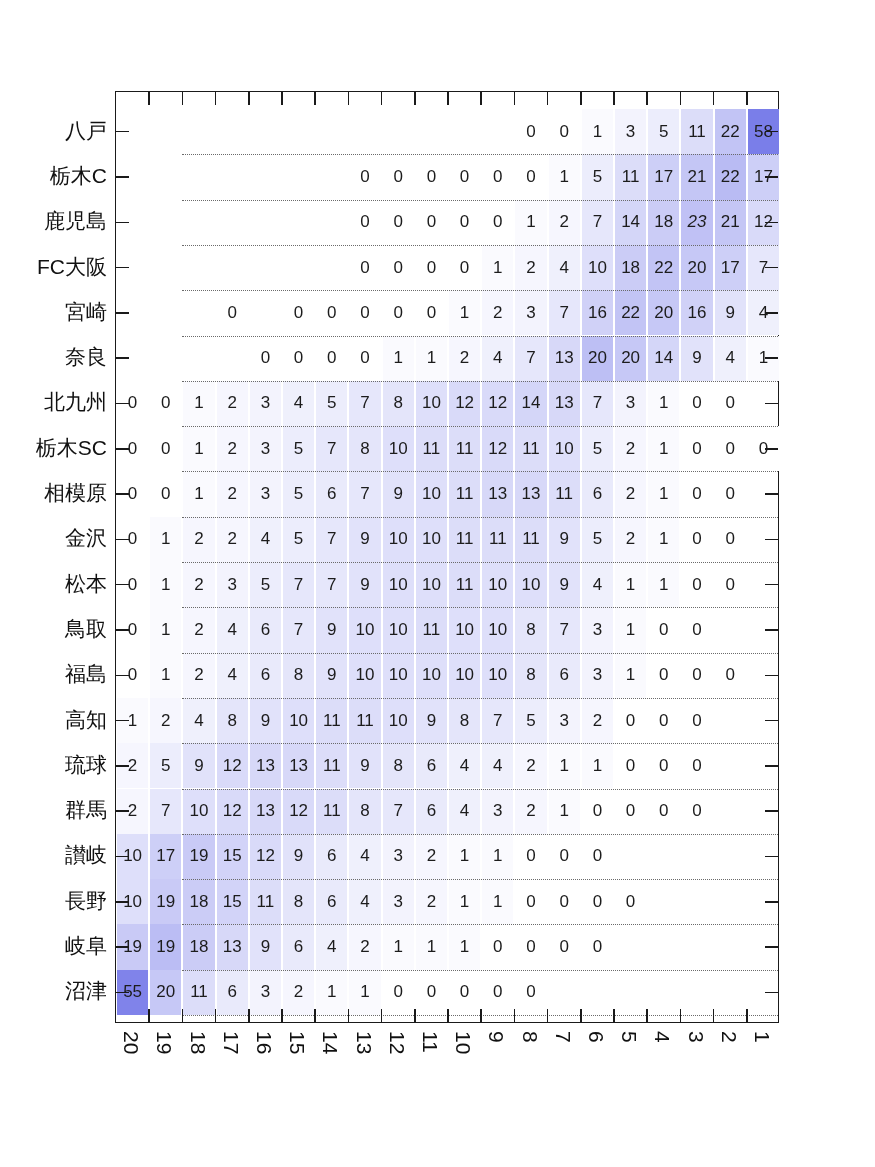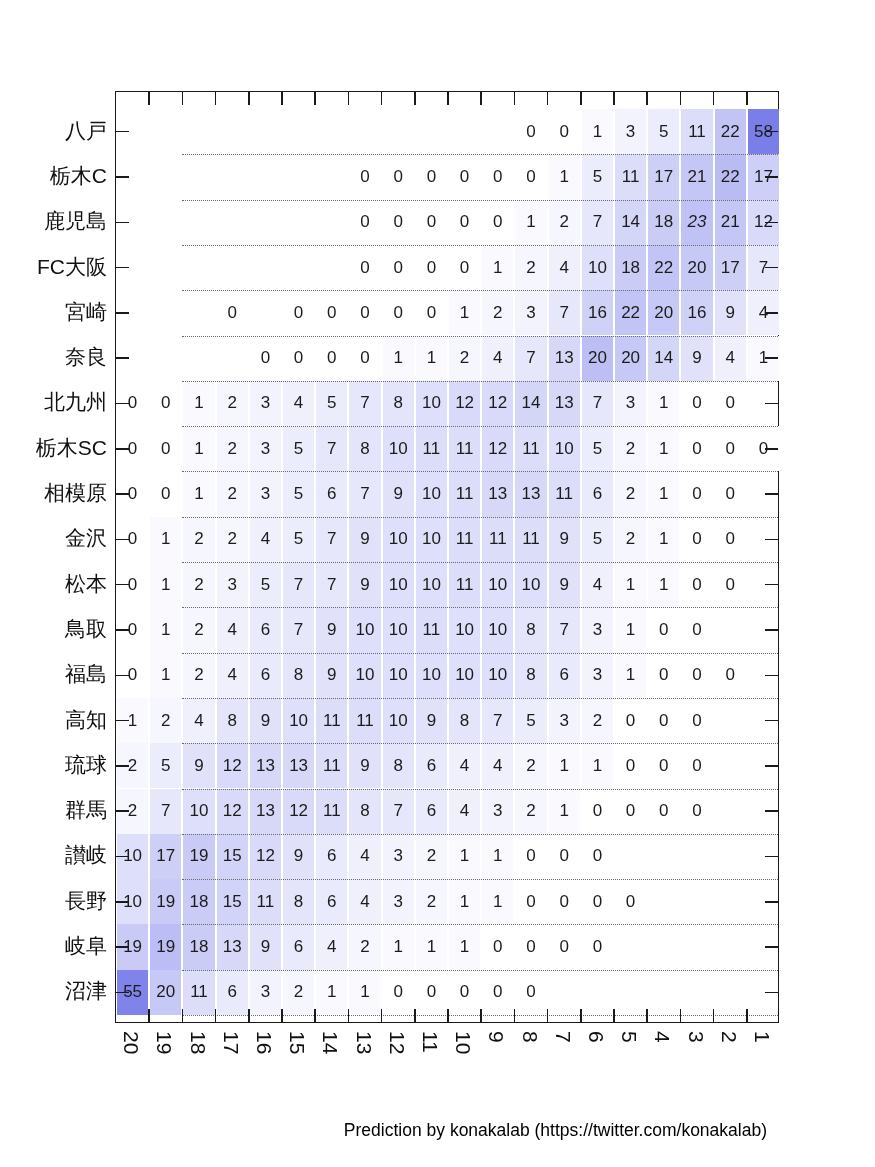--- a/index.html
+++ b/index.html
@@ -828,14 +828,13 @@
       <div class="x-label" style="left: 507.3px; top: 1031px;">9</div>
       <div class="x-label" style="left: 540.5px; top: 1031px;">8</div>
       <div class="x-label" style="left: 573.7px; top: 1031px;">7</div>
       <div class="x-label" style="left: 606.9px; top: 1031px;">6</div>
       <div class="x-label" style="left: 640.1px; top: 1031px;">5</div>
       <div class="x-label" style="left: 673.3px; top: 1031px;">4</div>
       <div class="x-label" style="left: 706.5px; top: 1031px;">3</div>
       <div class="x-label" style="left: 739.7px; top: 1031px;">2</div>
       <div class="x-label" style="left: 772.9px; top: 1031px;">1</div>
     </div>
-  <div id="footer-text">Prediction by konakalab (https://twitter.com/konakalab)</div>
 </div>
 
 </body></html>

